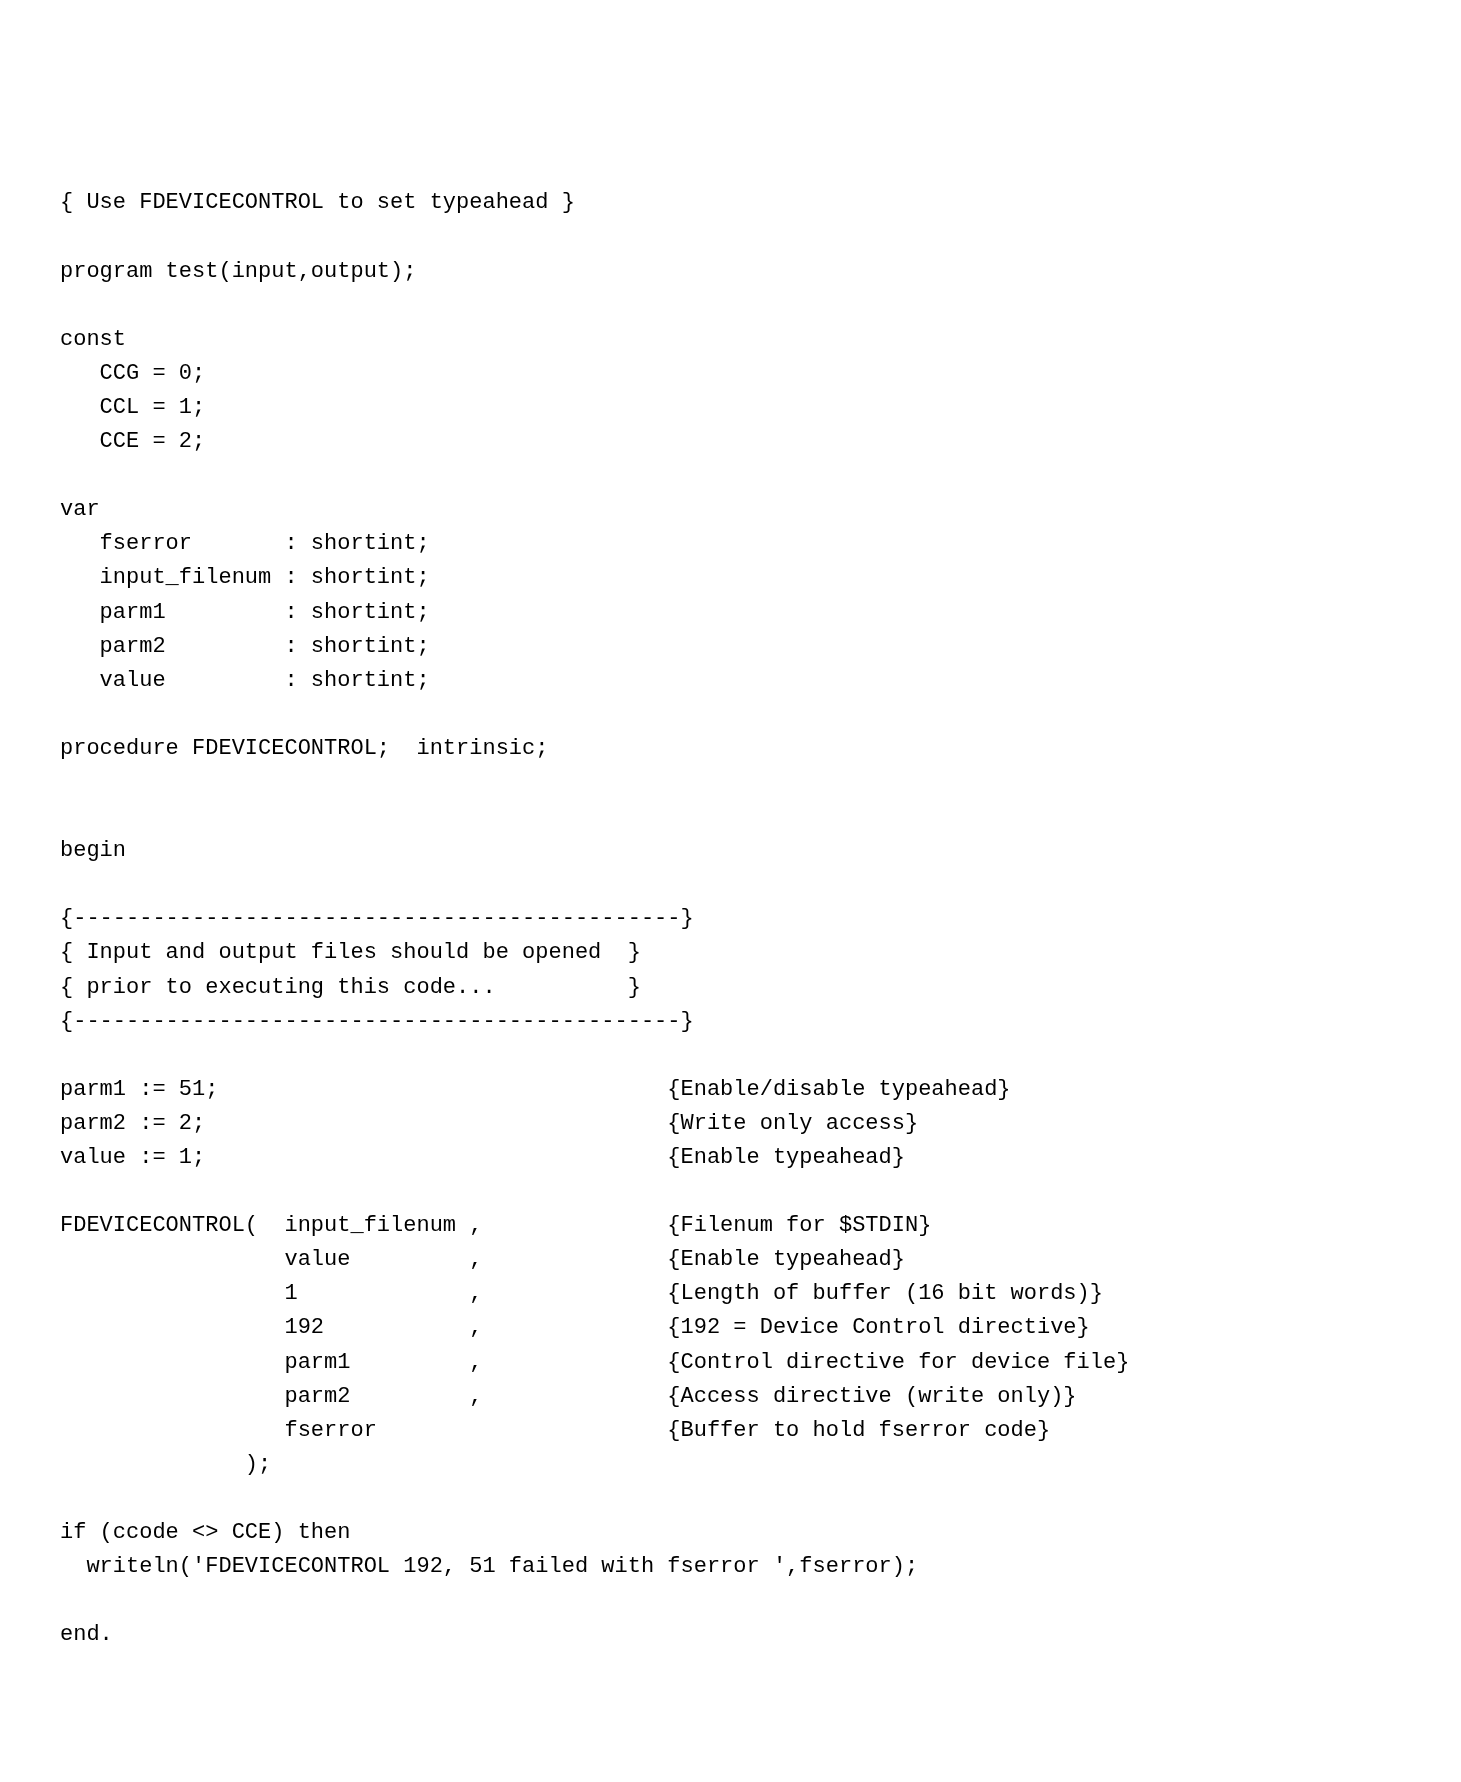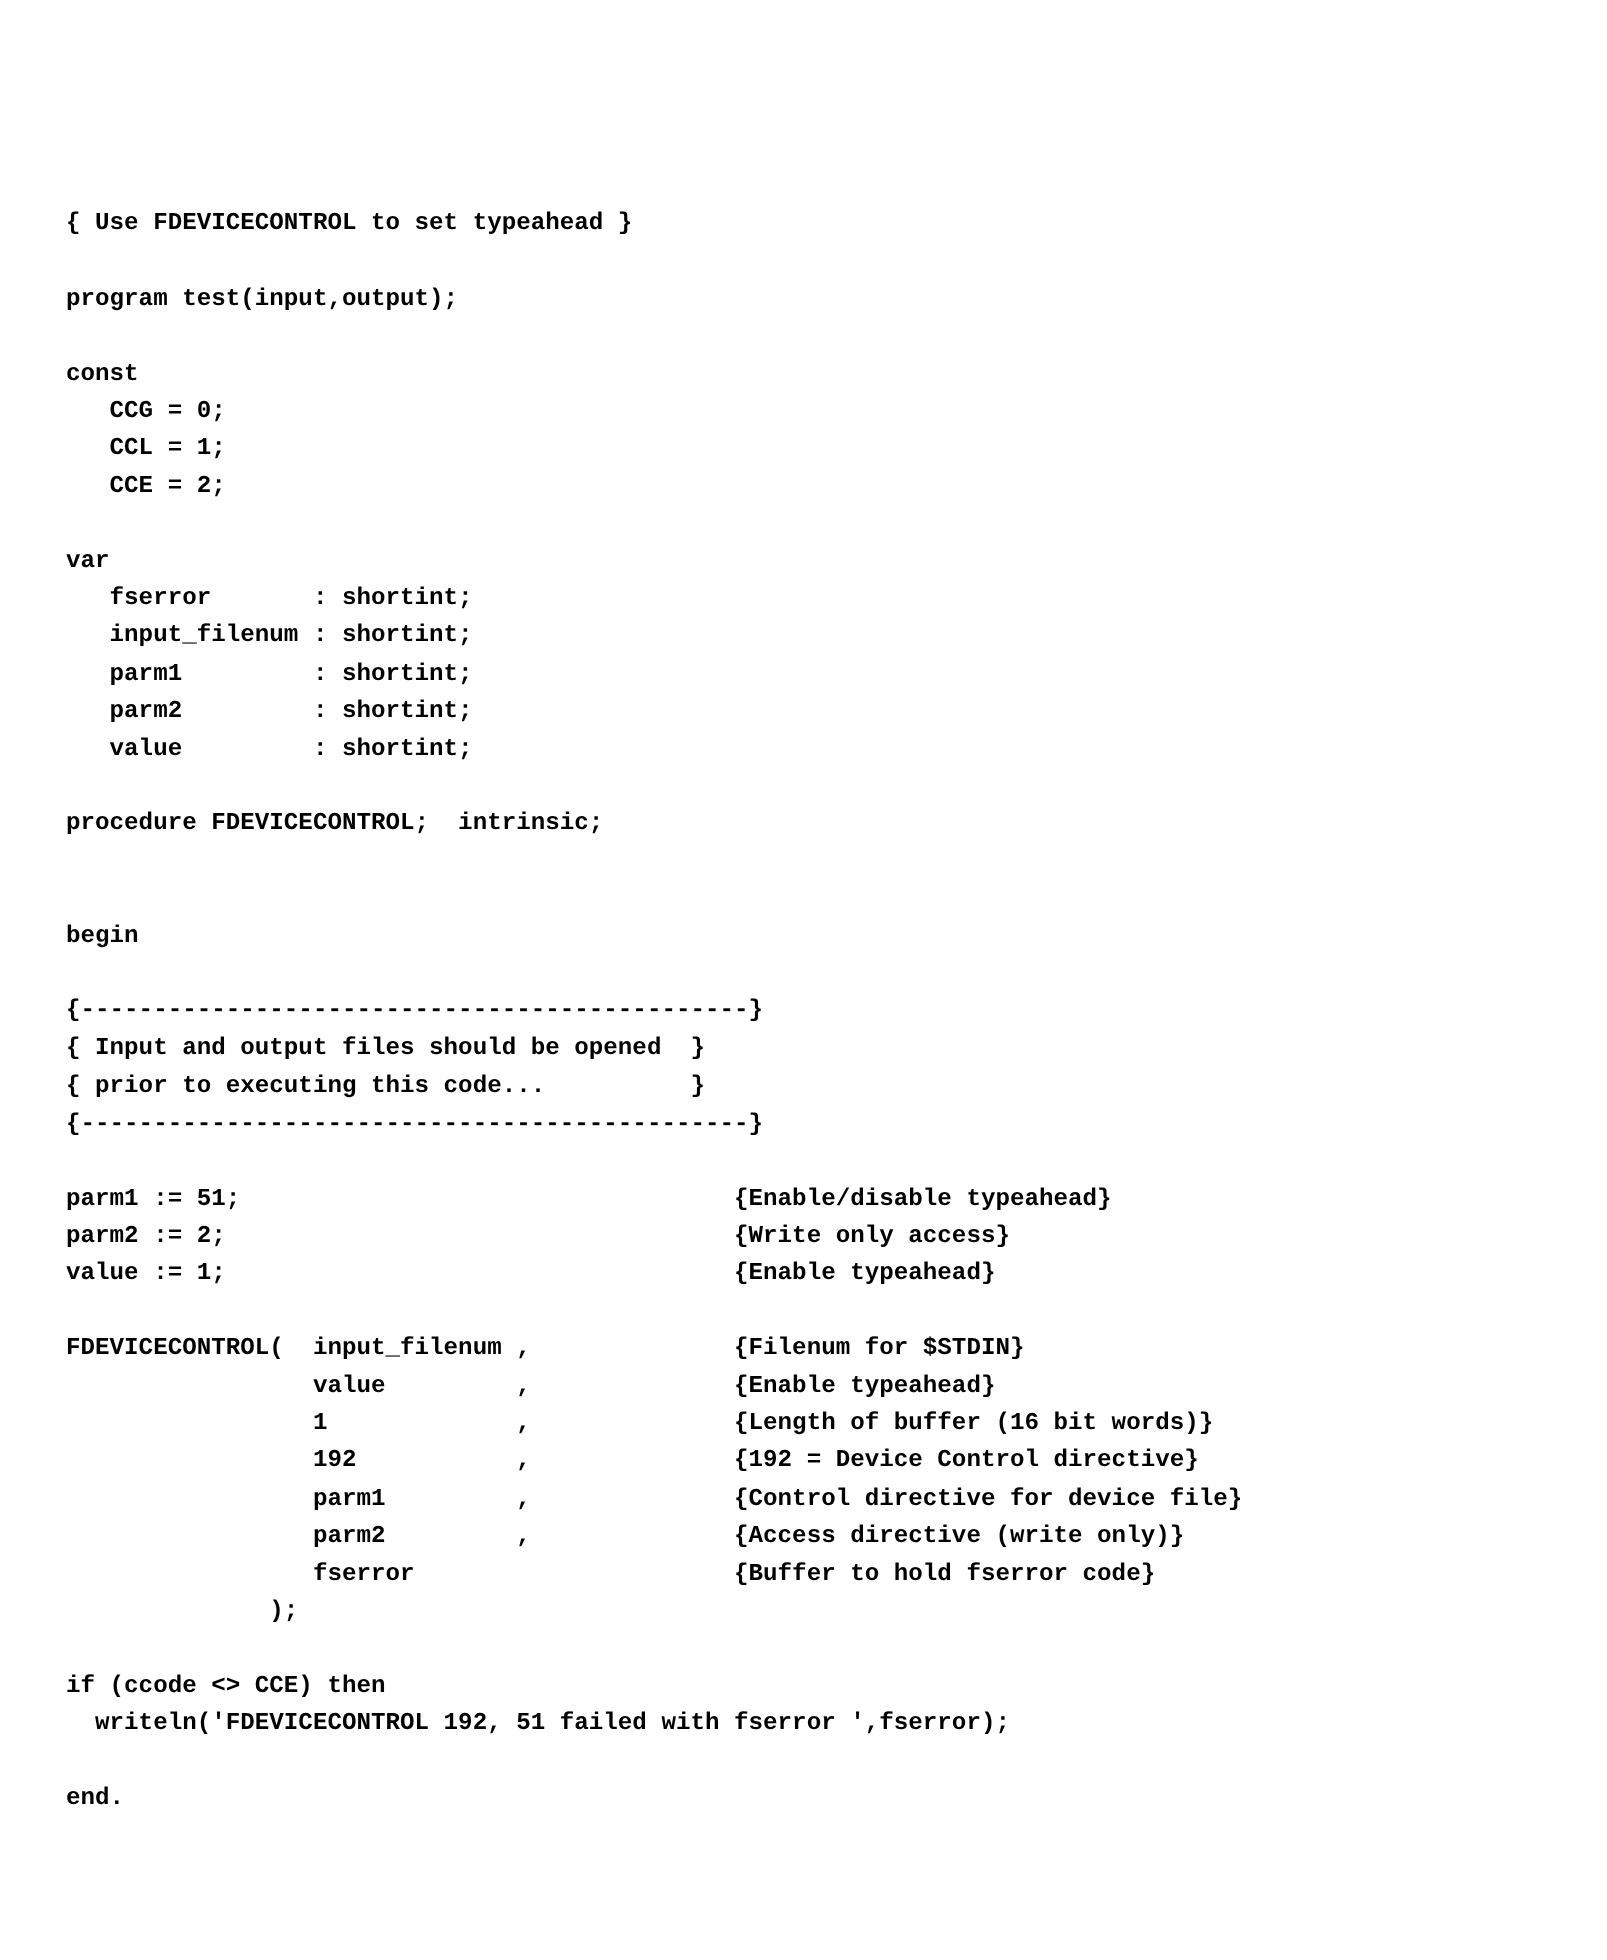--- a/index.html
+++ b/index.html
@@ -13,21 +13,20 @@
     box-sizing: border-box;
     padding: 50px 60px;
     font-family: "Courier New", Courier, monospace;
     font-size: 22px;
     line-height: 1.55;
     color: #000000;
     white-space: pre;
   }
   .code-block {
     white-space: pre;
-    font-weight: bold;
   }
 </style>
 </head>
 <body>
 
 
 
 <div class="code-block">{ Use FDEVICECONTROL to set typeahead }
 
 program test(input,output);

